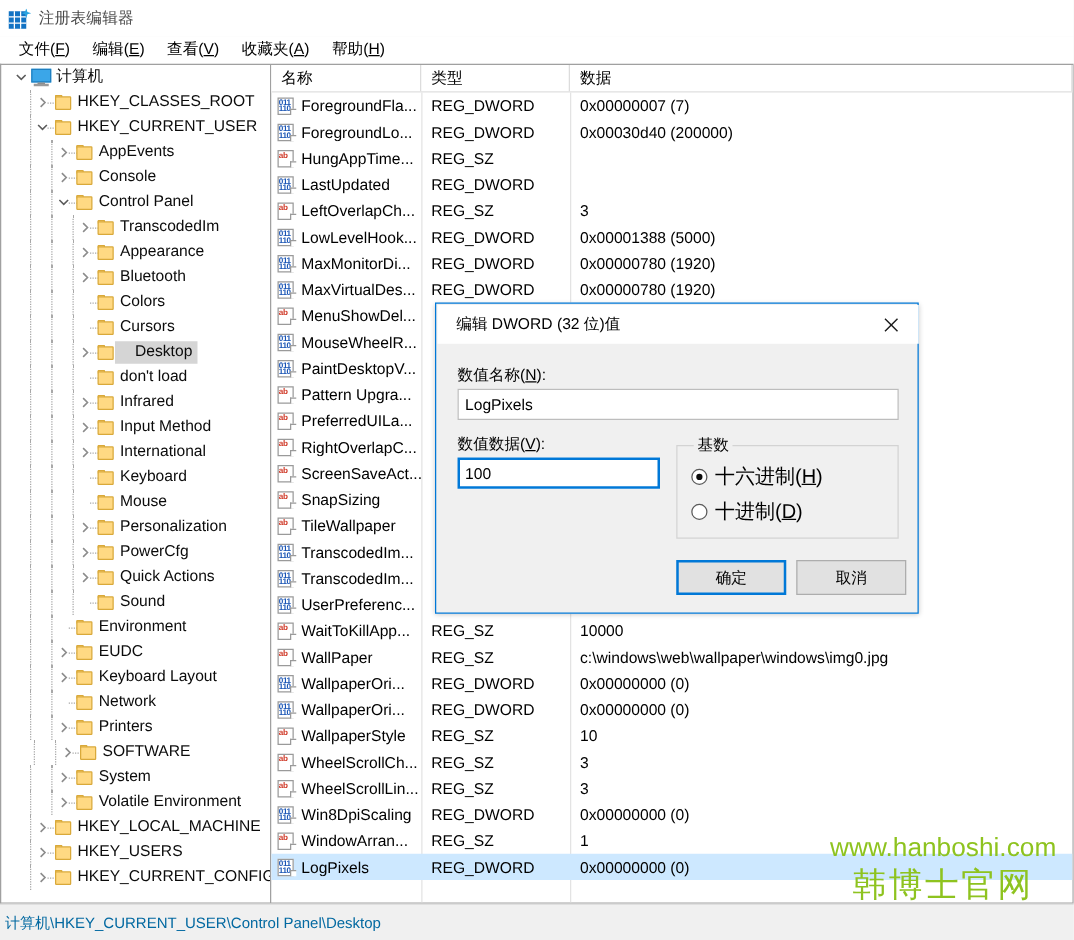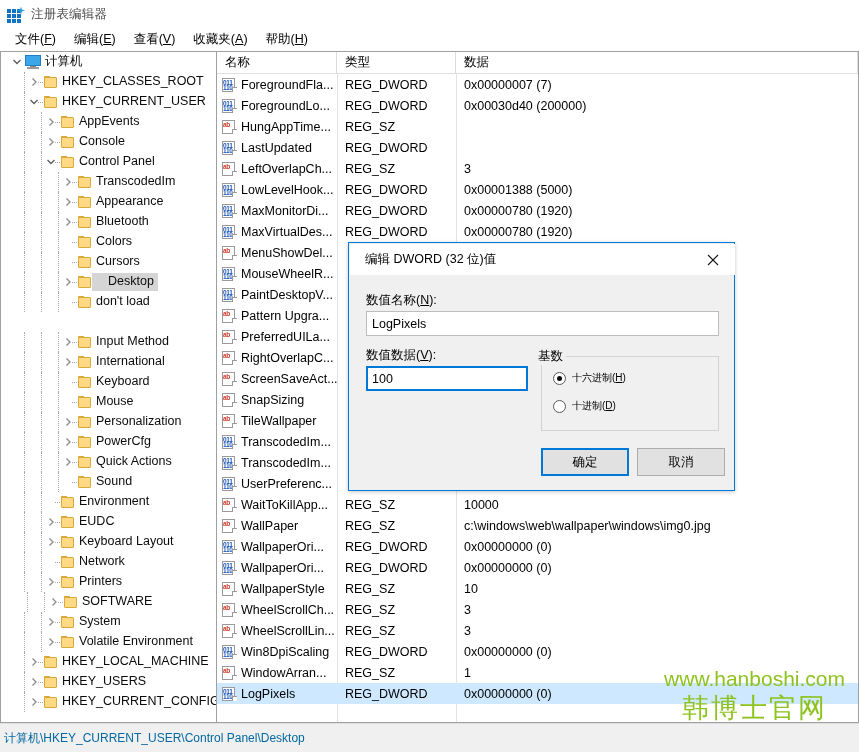--- a/index.html
+++ b/index.html
@@ -354,21 +354,21 @@
     font-size: 12.5px; color: #000000;
     padding: 0 4px;
     outline: none;
   }
   #group-base {
     position: absolute; left: 192px; top: 113px;
     width: 178px; height: 75px;
     border: 1px solid #d3d3d3;
   }
   #group-base-title {
-    position: absolute; left: 186px; top: 105px;
+    position: absolute; left: 206px; top: 105px;
     background: #f0f0f0;
     font-size: 12.5px; color: #000000;
     padding: 0 3px;
   }
   .radio-row {
     position: absolute;
     display: flex; align-items: center;
     cursor: default;
   }
   #radio-hex { left: 204px; top: 128px; }
@@ -382,21 +382,21 @@
     position: relative;
     flex: 0 0 auto;
   }
   .radio-dot.on::after {
     content: "";
     position: absolute; left: 3px; top: 3px;
     width: 5px; height: 5px;
     border-radius: 50%;
     background: #0b0b0b;
   }
-  .radio-row .rl { font-size: 10px; color: #000000; }
+  .radio-row .rl { font-size: 16px; color: #000000; }
   .radio-row .rl u { text-decoration: underline; }
   .dlg-btn {
     position: absolute;
     height: 28px; width: 88px;
     background: #e1e1e1;
     border: 1px solid #adadad;
     font-family: "Liberation Sans", sans-serif;
     font-size: 12.5px; color: #000000;
     display: flex; align-items: center; justify-content: center;
     cursor: default;
@@ -640,20 +640,38 @@
             <span class="dots" style="left: 40px; top: 0px; height: 20px;"></span>
             <span class="dots" style="left: 57px; top: 0px; height: 20px;"></span>
             <span class="fold" style="left: 76px;">
               <span class="folder-ico">
                 <span class="tab"></span>
                 <span class="body"></span>
               </span>
             </span>
             <span class="label" style="left: 91px;">don't load</span>
           </div>
+          <div class="tnode" style="top: 260px; position: absolute; left: 0px; right: 0px;">
+            <span class="chev" style="left: 59px;">
+              <svg width="10" height="10" viewBox="0 0 10 10">
+                <polyline points="3.5,1.5 7,5 3.5,8.5" fill="none" stroke="#8c8c8c" stroke-width="1.3"></polyline>
+              </svg>
+            </span>
+            <span class="dotsh" style="left: 71px; top: 10px; width: 7px;"></span>
+            <span class="dots" style="left: 23px; top: 0px; height: 20px;"></span>
+            <span class="dots" style="left: 40px; top: 0px; height: 20px;"></span>
+            <span class="dots" style="left: 57px; top: 0px; height: 20px;"></span>
+            <span class="fold" style="left: 76px;">
+              <span class="folder-ico">
+                <span class="tab"></span>
+                <span class="body"></span>
+              </span>
+            </span>
+            <span class="label" style="left: 91px;">Infrared</span>
+          </div>
           <div class="tnode" style="top: 280px; position: absolute; left: 0px; right: 0px;">
             <span class="chev" style="left: 59px;">
               <svg width="10" height="10" viewBox="0 0 10 10">
                 <polyline points="3.5,1.5 7,5 3.5,8.5" fill="none" stroke="#8c8c8c" stroke-width="1.3"></polyline>
               </svg>
             </span>
             <span class="dotsh" style="left: 71px; top: 10px; width: 7px;"></span>
             <span class="dots" style="left: 23px; top: 0px; height: 20px;"></span>
             <span class="dots" style="left: 40px; top: 0px; height: 20px;"></span>
             <span class="dots" style="left: 57px; top: 0px; height: 20px;"></span>

